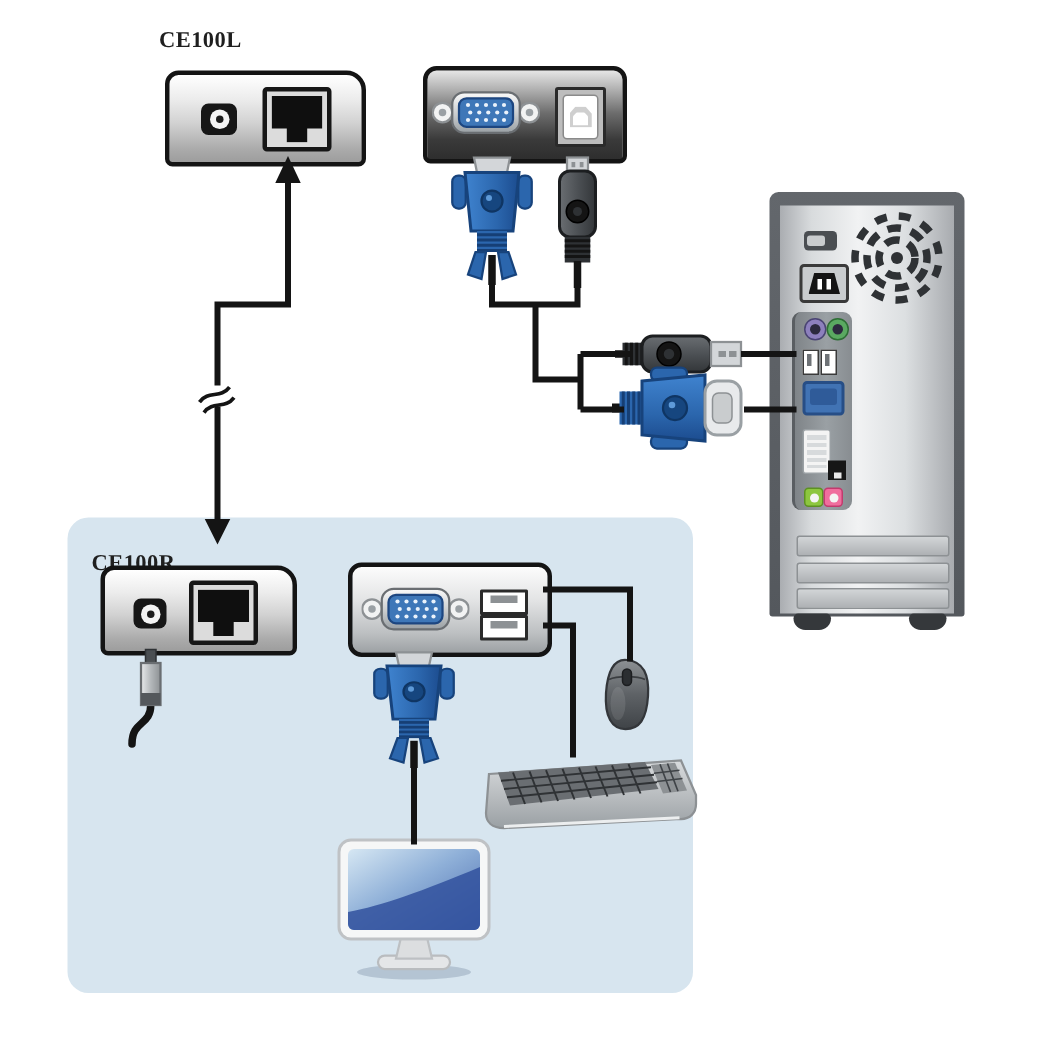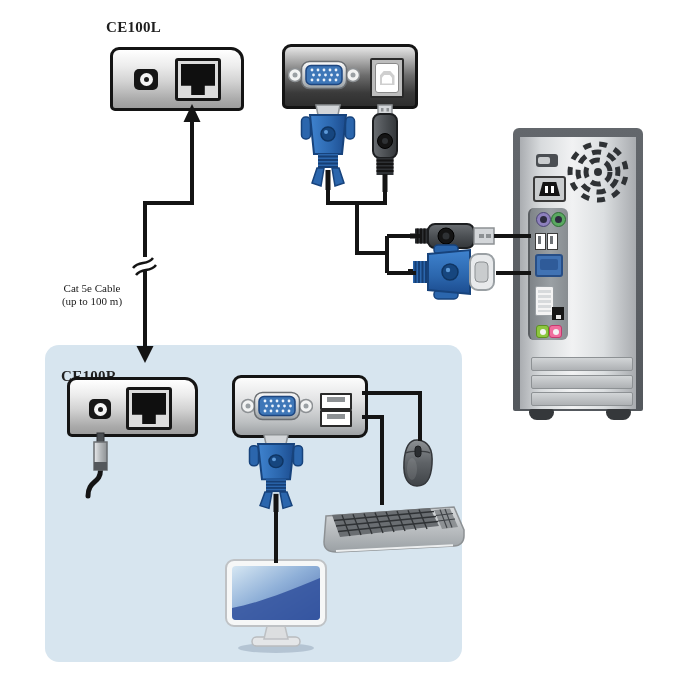--- a/index.html
+++ b/index.html
@@ -67,24 +67,20 @@
 </style>
 </head>
 <body>
 
 <div id="canvas">
 
   <div class="abs zone" style="left:45px;top:345px;width:417px;height:317px"></div>
 
   <div class="abs unit-label" style="left:106px;top:19px">CE100L</div>
   <div class="abs unit-label" style="left:61px;top:368px">CE100R</div>
-  <div class="abs cable-note" style="left:46px;top:282px">
-    <div>Cat 5e Cable</div>
-    <div>(up to 100 m)</div>
-  </div>
 
   <div class="abs extender" style="left:110px;top:47px;width:128px;height:58px">
     <div class="dcjack" style="left:21px;top:19px;width:24px;height:21px">
       <div class="ring">
           <div class="pin"></div>
         </div>
     </div>
     <div class="rj45" style="left:62px;top:8px;width:40px;height:37px">
       <div class="slot"></div>
     </div>

